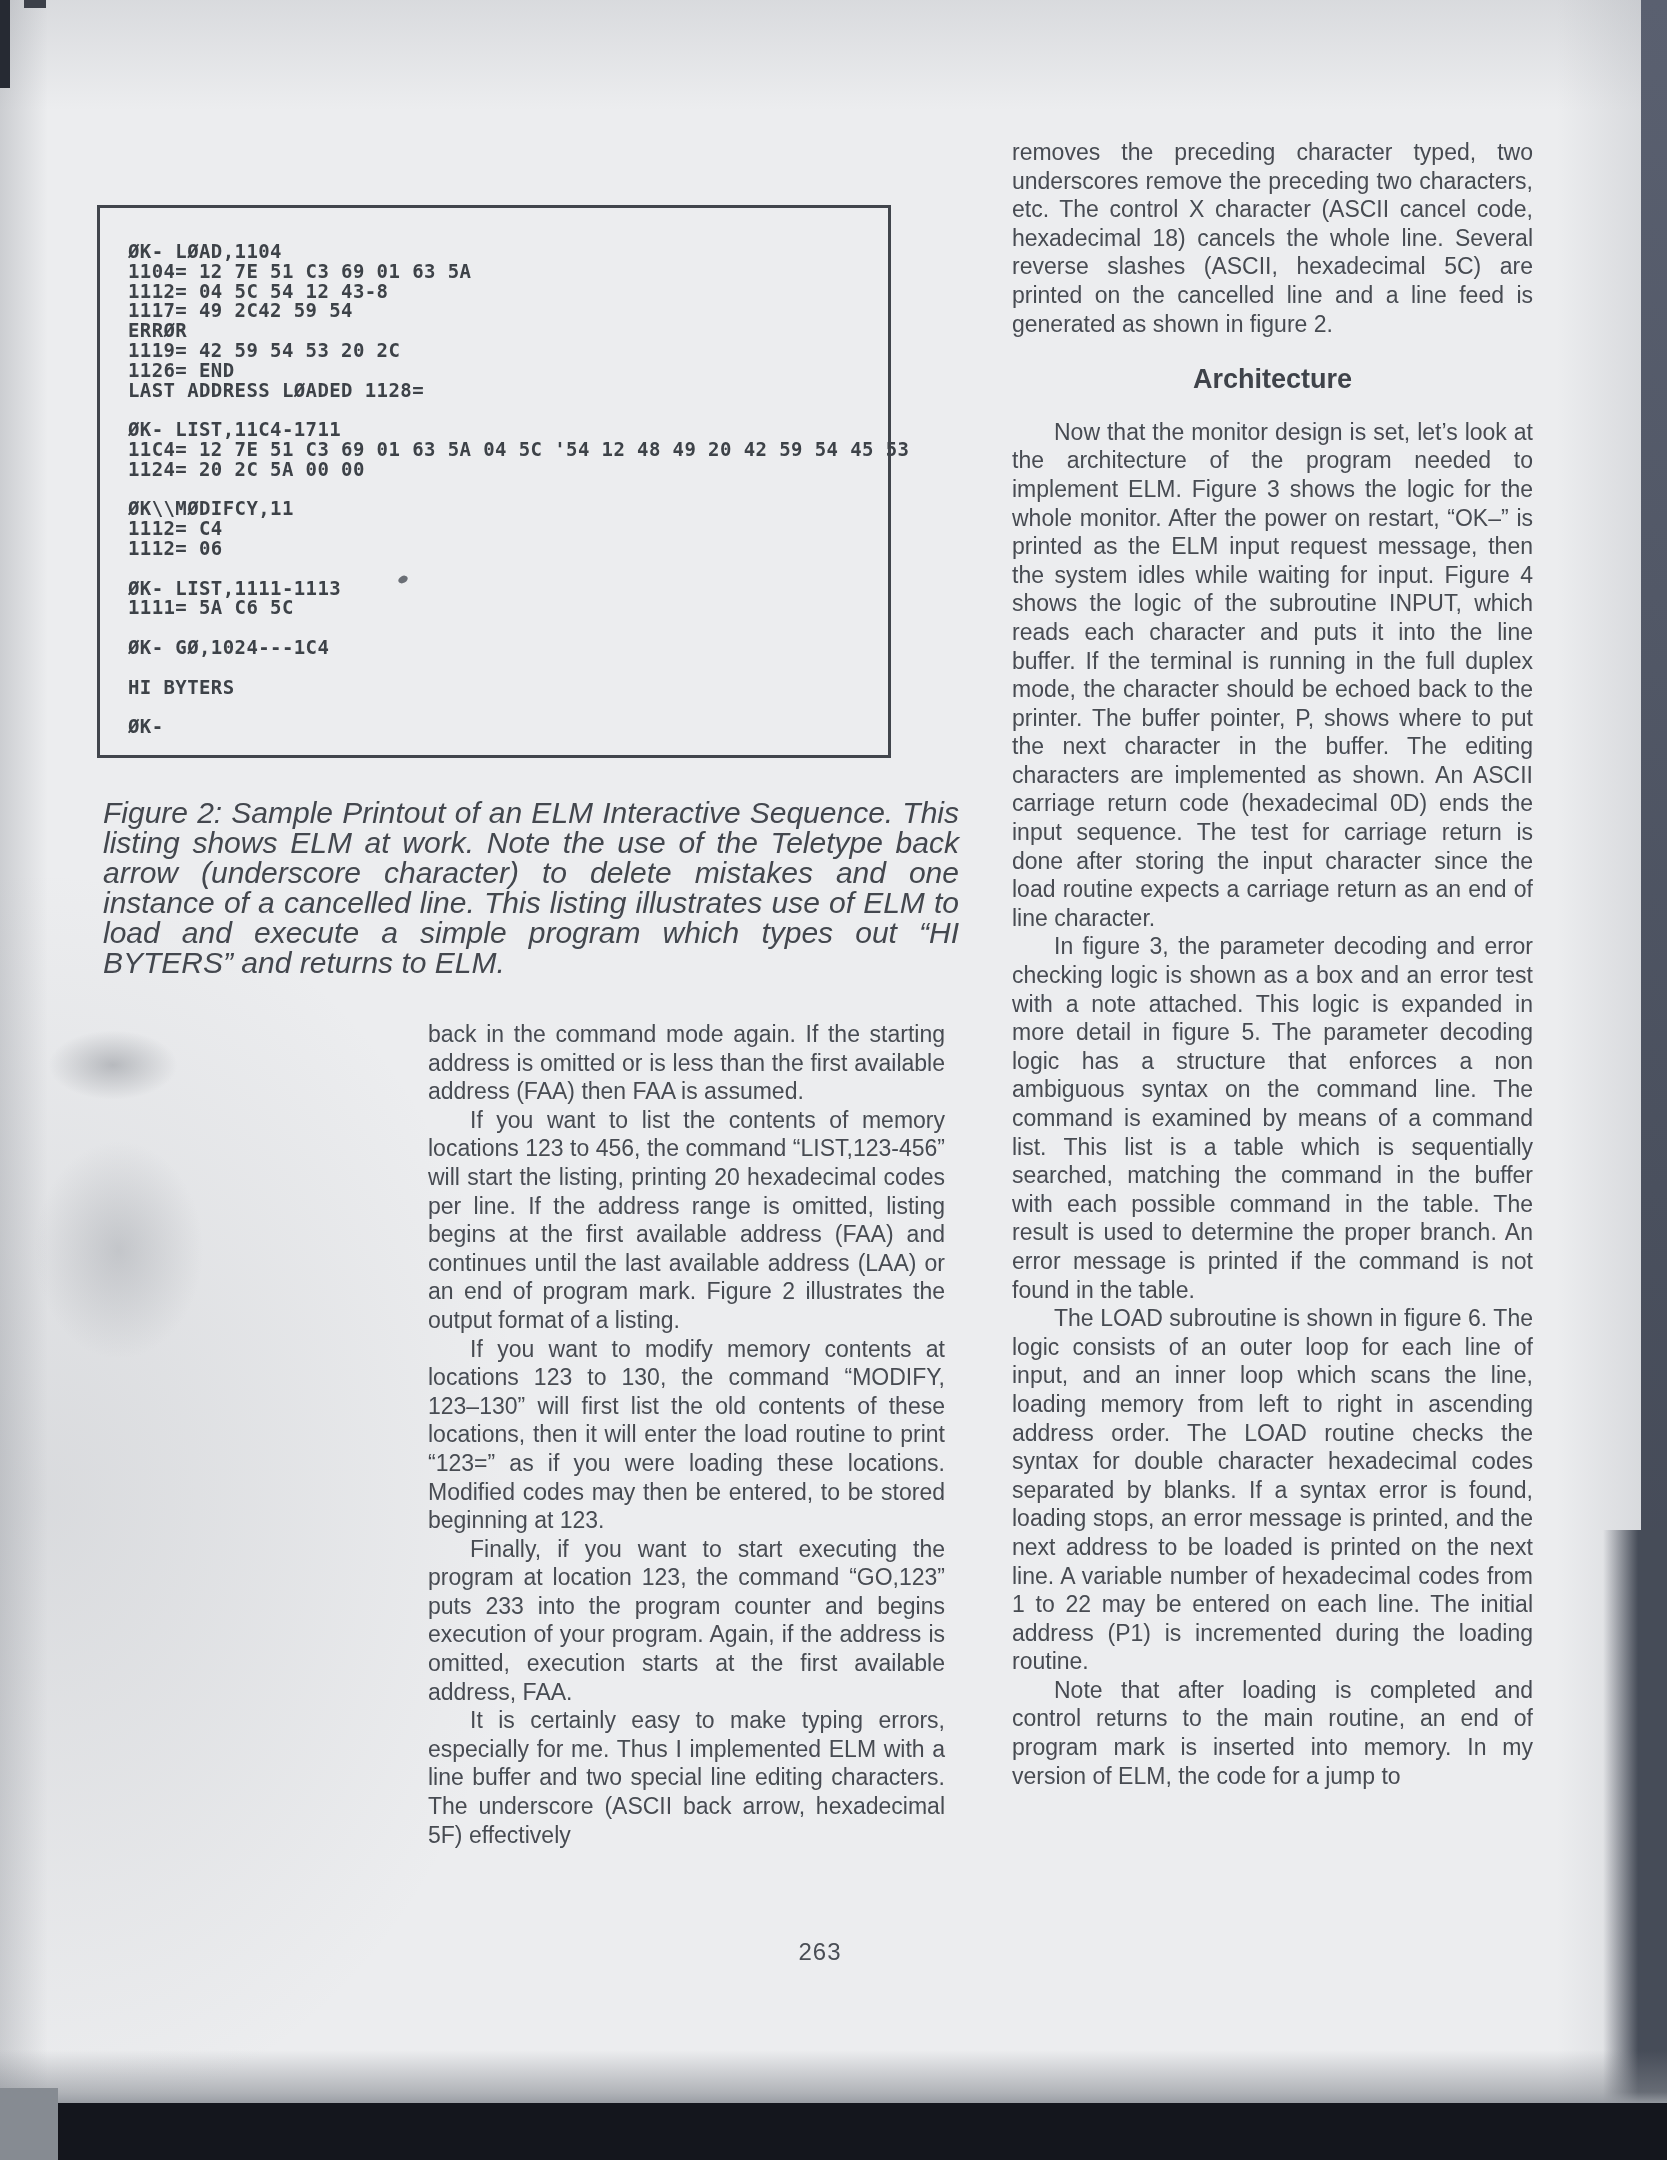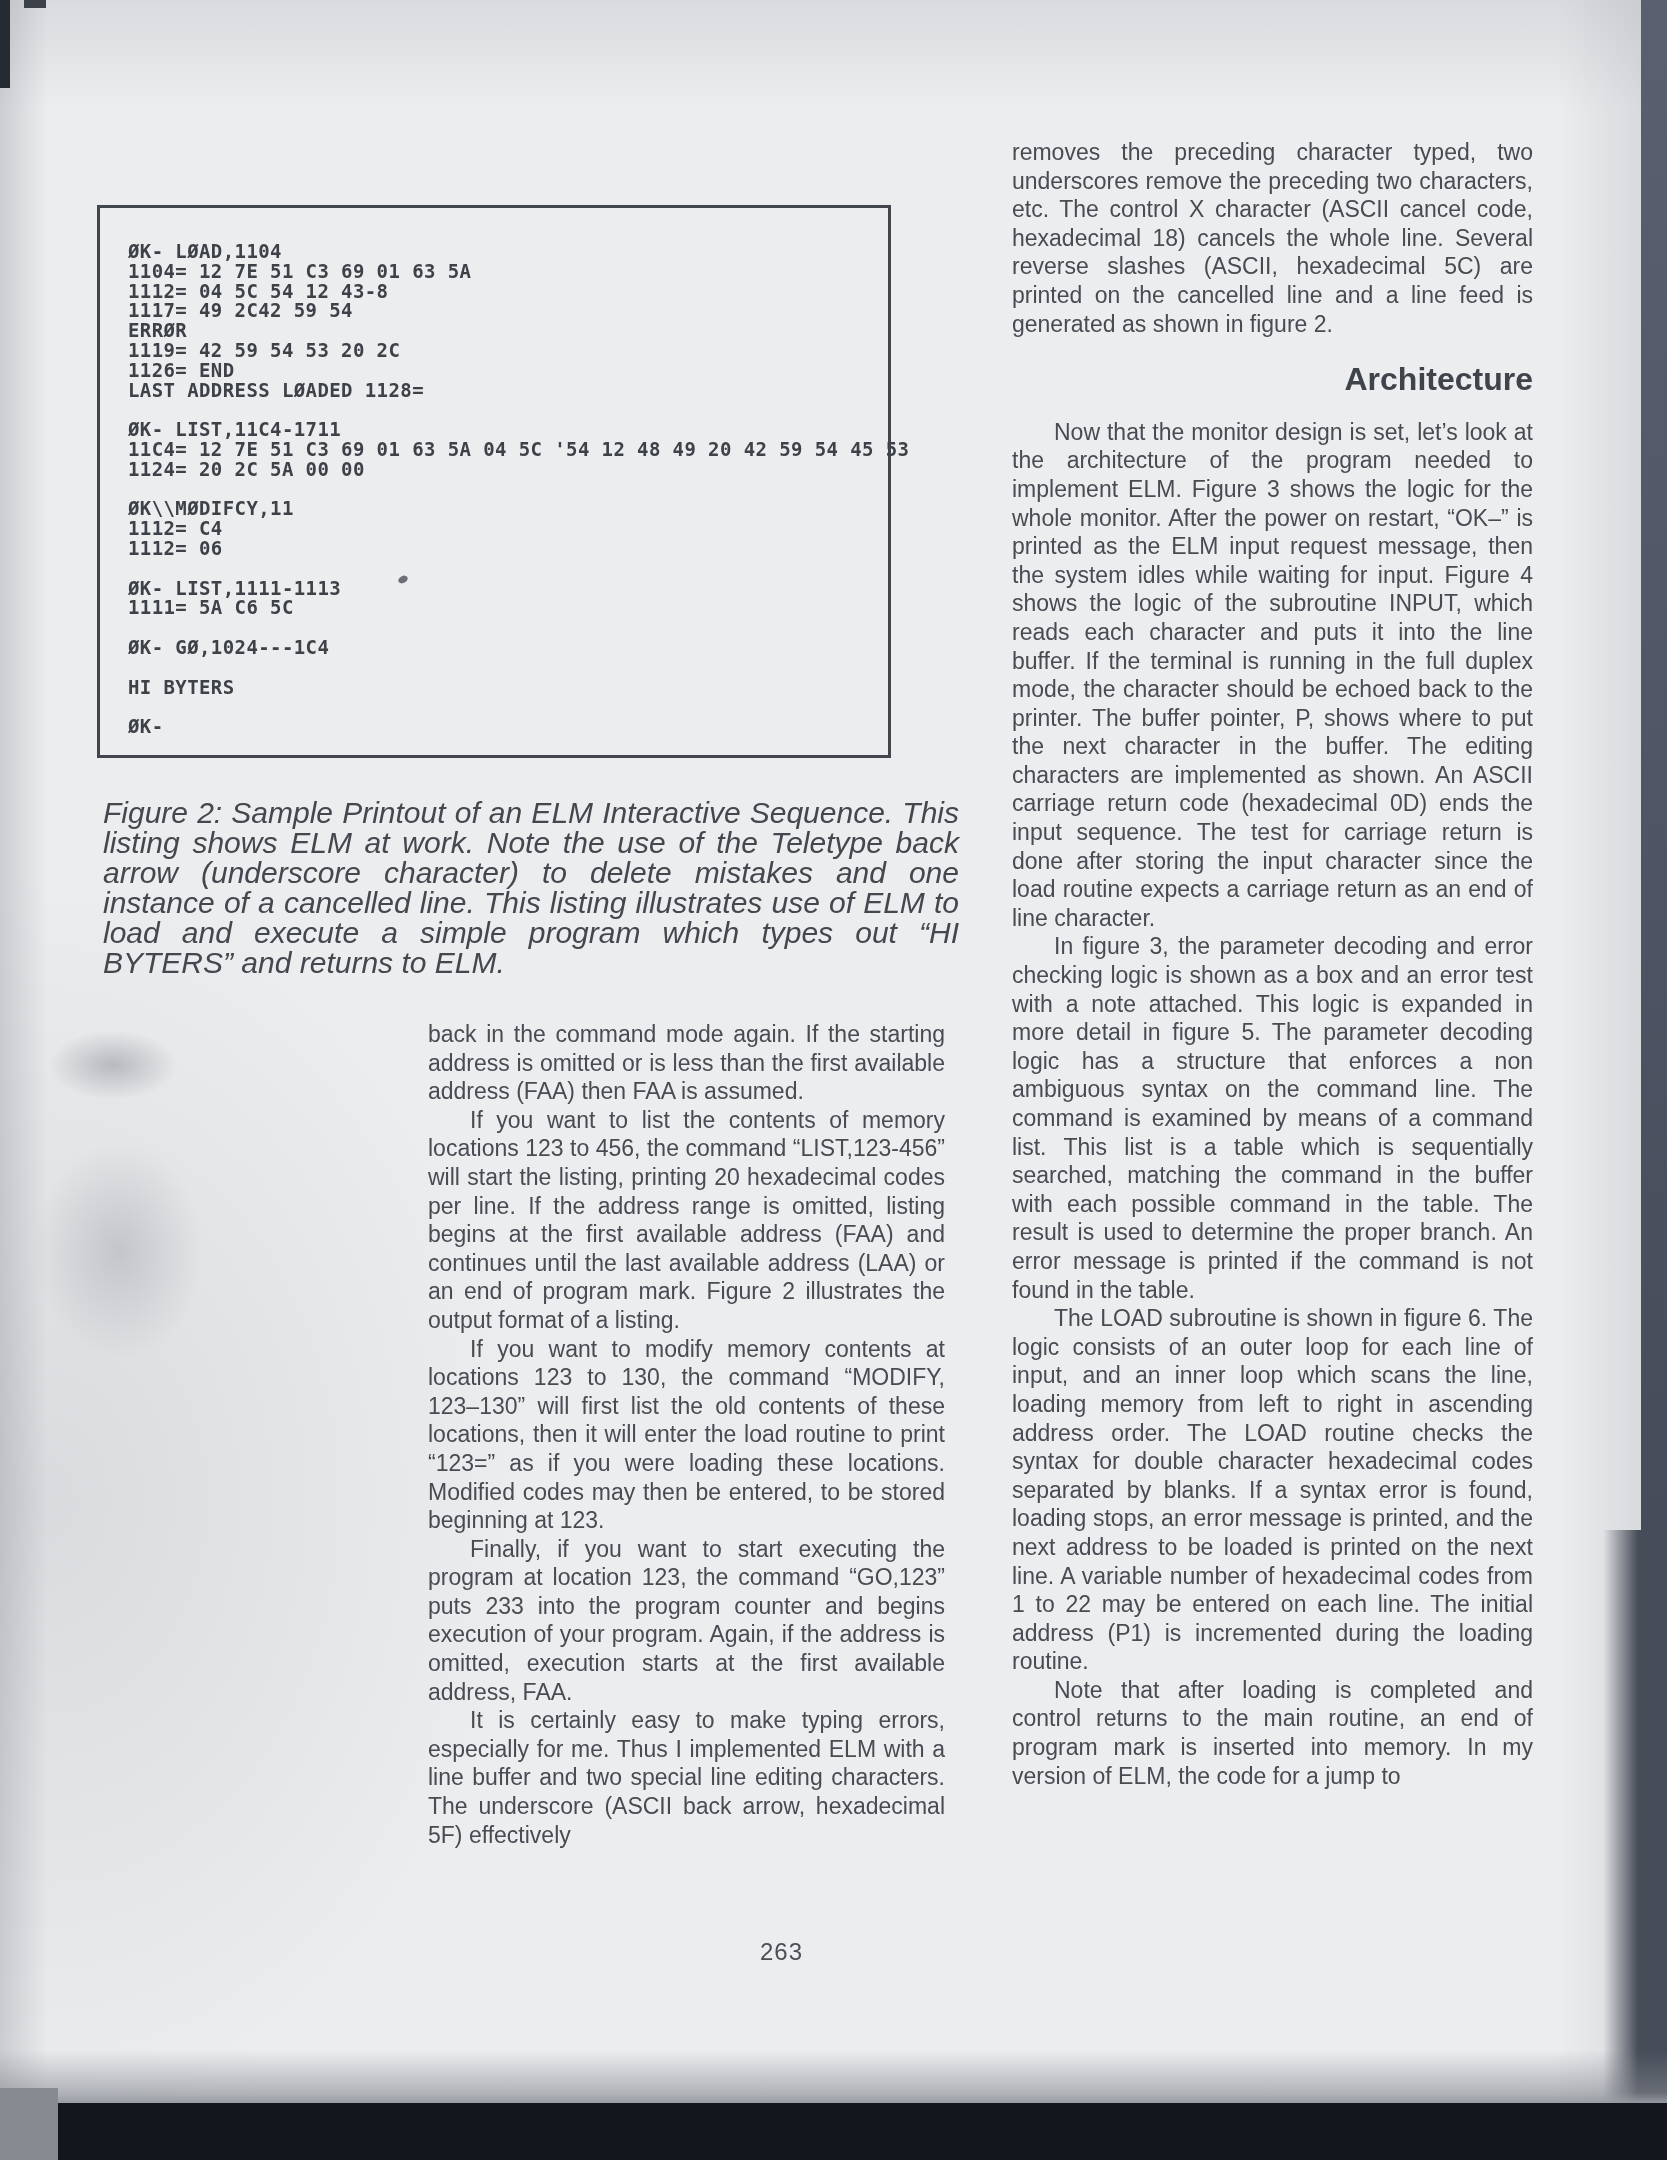--- a/index.html
+++ b/index.html
@@ -34,26 +34,26 @@
     color:#43474e;text-align:justify;
   }
 
   
   .col{position:absolute;font-size:23px;line-height:28.6px;color:#474b52;text-align:justify;}
   .col .para{margin:0;}
   .col .para.indent{text-indent:42px;}
   .col-middle{left:428px;top:1020px;width:517px;}
   .col-right{left:1012px;top:138px;width:521px;}
   .section-heading{
-    font-weight:bold;color:#3f434a;text-align:right;
-    margin:27px 0 24px 0;font-size:32px;
+    font-weight:bold;color:#3f434a;text-align:center;
+    margin:27px 0 24px 0;font-size:27px;
   }
 
   .page-number{
-    position:absolute;left:760px;top:1938px;width:120px;text-align:left;
+    position:absolute;left:760px;top:1938px;width:120px;text-align:center;
     font-size:24px;color:#4a4e55;letter-spacing:1px;
   }
 
   
   .strip-right{position:absolute;right:0;top:0;width:26px;height:100%;
     background:linear-gradient(180deg,#5a6070,#4a505e 55%,#3f4450);}
   .strip-right-wide{position:absolute;right:0;top:1530px;width:64px;height:630px;
     background:linear-gradient(270deg,#464c58 45%, rgba(70,76,88,0));}
   .shadow-bottom{position:absolute;left:0;bottom:56px;width:100%;height:54px;
     background:linear-gradient(180deg, rgba(150,153,159,0) 0%, rgba(130,134,141,0.55) 78%, #989ca3 100%);}

